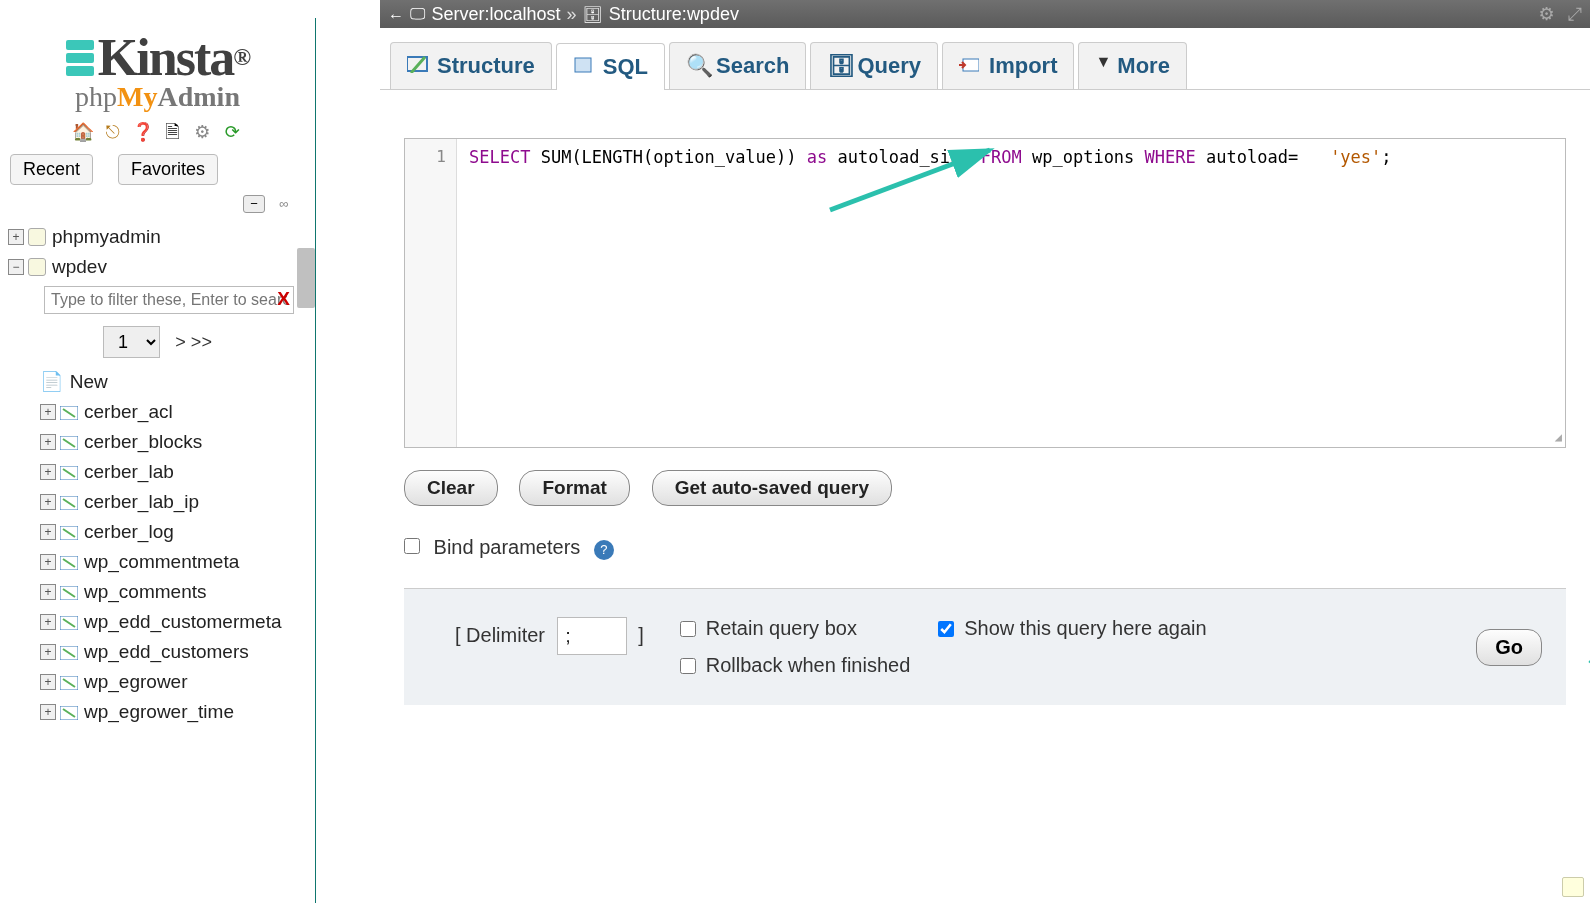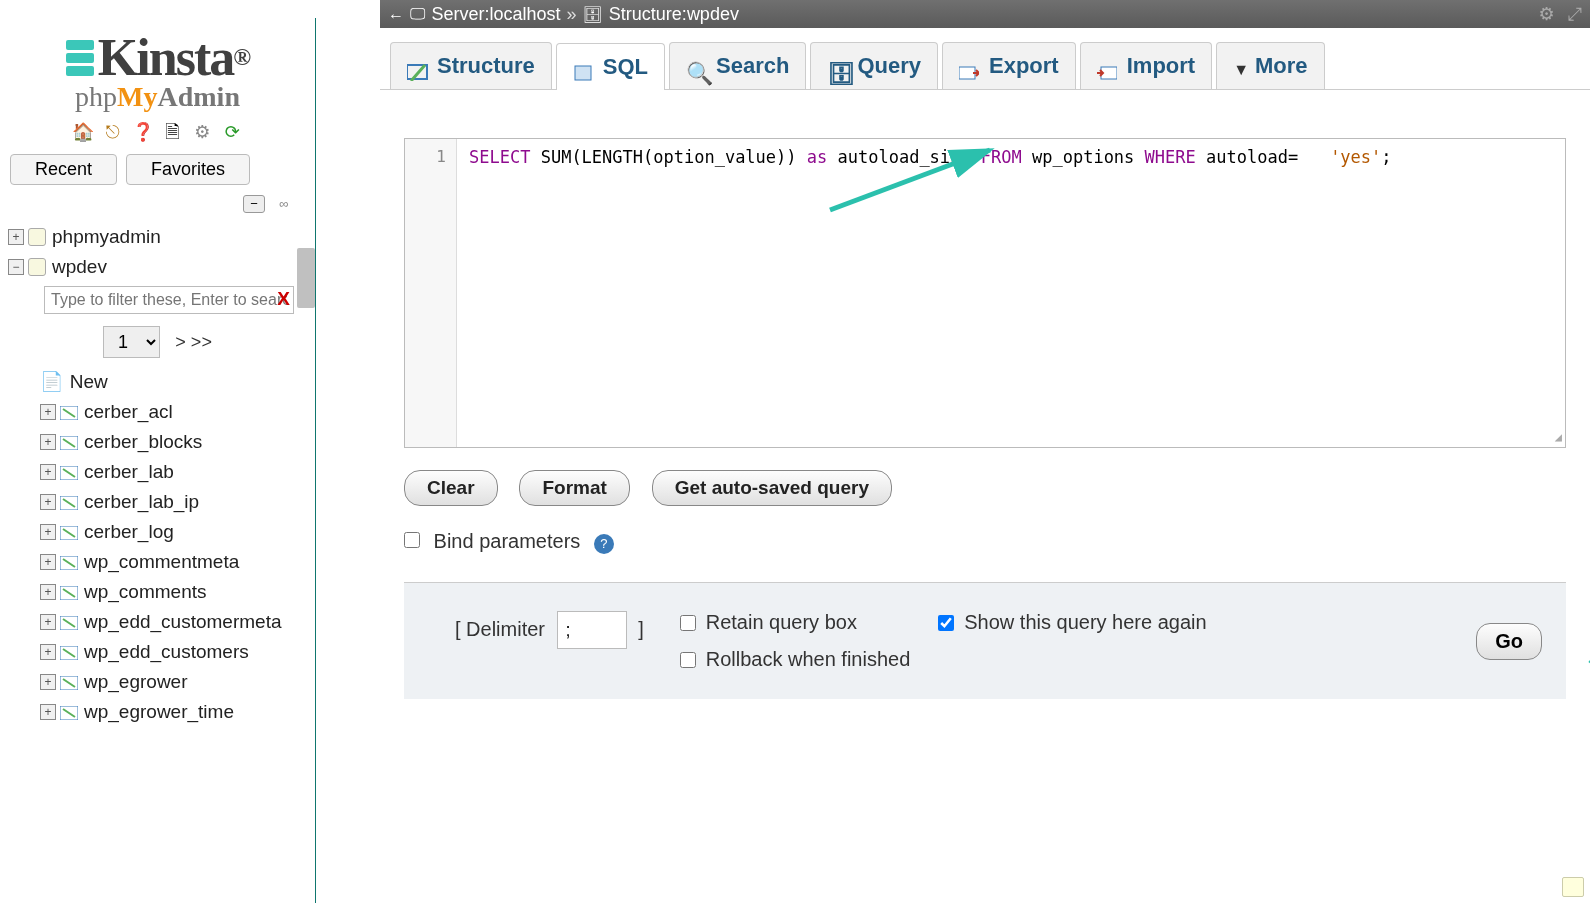--- a/index.html
+++ b/index.html
@@ -33,21 +33,21 @@
 .logo-area { text-align: center; padding: 10px 0 6px; }
 .kinsta-logo { font-family: Georgia, serif; font-size: 52px; font-weight: bold; color: #404040; letter-spacing: -2px; display: flex; align-items: center; justify-content: center;}
 .kinsta-bars { display:inline-block; vertical-align:middle; margin-right:4px;}
 .kinsta-bars div { width:28px; height:10px; background:#3bc7b9; margin:3px 0; border-radius:2px;}
 .pma-logo { font-family: Georgia, serif; font-size: 28px; color:#777; text-align:center; margin-top:-6px;}
 .pma-logo .my { color:#f29111; font-weight:bold;}
 .pma-logo .admin { color:#777; font-weight:bold;}
 .toolbar-icons { text-align:center; margin-top:6px;}
 .toolbar-icons span { display:inline-block; width:20px; height:20px; margin:0 3px; font-size:18px; cursor:pointer;}
 .nav-buttons { text-align:left; padding:6px 10px; font-size:18px; color:#333;}
-.nav-buttons button { background:#f5f5f5; border:1px solid #bbb; border-radius:4px; padding:4px 24px; font-size:18px; margin-right:4px; cursor:pointer;}
+.nav-buttons button { background:#f5f5f5; border:1px solid #bbb; border-radius:4px; padding:4px 12px; font-size:18px; margin-right:20px; cursor:pointer;}
 .link-row { text-align:right; padding:4px 20px;}
 .link-icon { display:inline-block; width:22px; height:18px; border:1px solid #999; border-radius:3px; margin-left:4px; background:#eee; font-size:13px; text-align:center; line-height:16px;}
 .tree { padding: 4px 8px 0 8px; font-size: 19px; color:#222;}
 .tree-row { display:flex; align-items:center; padding:4px 0; cursor:pointer; white-space:nowrap;}
 .exp-icon { width:16px; height:16px; border:1px solid #888; background:#f0f0f0; display:inline-flex; align-items:center; justify-content:center; font-size:12px; margin-right:4px; color:#555;}
 .db-icon { display:inline-block; width:18px; height:18px; border:1px solid #aaa; border-radius:3px; background:#f8f8e0; margin-right:6px;}
 .tbl-icon { display:inline-block; margin-right:6px;}
 .tbl-icon svg { vertical-align:middle;}
 .filter-input { width: 250px; margin:4px 0 4px 36px; border:1px solid #bbb; padding:4px 6px; font-size:16px; color:#999;}
 .filter-x { color:#c00; font-weight:bold; margin-left:-22px; position:relative;}
@@ -71,39 +71,39 @@
   display:flex;
   align-items:center;
   padding:0 8px;
   font-size:18px;
 }
 .breadcrumb-bar .bc-icon { margin-right:6px; font-size:16px;}
 .breadcrumb-bar .sep { margin:0 6px; color:#ddd;}
 .breadcrumb-right { margin-left:auto; color:#aaa;}
 .breadcrumb-right span { margin-left:8px; cursor:pointer;}
 .tabs { display:flex; border-bottom:1px solid #ccc; padding:0 8px; background: #fff; height:62px; align-items: flex-end;}
-.tab { display:flex; align-items:flex-end; padding:10px 16px; margin:4px 2px 0; border:1px solid #ccc; border-bottom:none; border-radius:4px 4px 0 0; background:#f2f2f2; font-size:22px; font-weight:bold; color:#235a81; cursor:pointer;}
+.tab { display:flex; align-items:flex-start; padding:10px 16px; margin:4px 2px 0; border:1px solid #ccc; border-bottom:none; border-radius:4px 4px 0 0; background:#f2f2f2; font-size:22px; font-weight:bold; color:#235a81; cursor:pointer;}
 .tab.active { background:#fff; position:relative; top:1px;}
 .tab .tab-icn { width:22px; height:18px; margin-right:8px; display:inline-block;}
 .tab-more-dd { font-size:16px; margin-right:6px; color:#333;}
 
 .content-pad { padding: 20px 24px; position:relative;}
 .query-label-box { display:inline-block; background:#fff; border:1px solid #bbb; border-radius:6px; padding:10px 20px; font-size:21px; font-weight:bold; box-shadow:0 3px 5px rgba(0,0,0,0.15); position:relative; top:-2px;}
 .query-label-box .dbname { color:#235a81;}
 .help-q { display:inline-block; width:20px; height:20px; border-radius:10px; background:#3a7ab8; color:#fff; font-size:13px; text-align:center; line-height:20px; margin-left:8px; font-weight:normal;}
 .editor-box { border:1px solid #bbb; margin-top:28px; background:#fff; display:flex; height:310px;}
 .gutter { width:52px; background:#f7f7f7; border-right:1px solid #ddd; text-align:right; padding:8px 10px 0 0; color:#888; font-family:monospace; font-size:16px;}
 .code-area { flex:1; padding:8px 12px; font-family:monospace; font-size:17px; position:relative;}
 .code-area .kw { color:#8e0b8e;}
 .code-area .lit { color:#b35800;margin-left:32px;}
 .resize-handle { position:absolute; right:3px; bottom:3px; font-size:12px; color:#aaa;}
 
 .btn-row { margin-top:22px;}
 .round-btn { background:linear-gradient(#fdfdfd,#e0e0e0); border:1px solid #888; border-radius:16px; padding:6px 22px; font-size:19px; font-weight:bold; color:#222; cursor:pointer; margin-right:18px;}
-.chk-row { margin-top:24px; font-size:20px; color:#333;}
+.chk-row { margin-top:30px; font-size:20px; color:#333;}
 .chk-row input { width:16px; height:16px; margin-right:8px;}
 
 .lower-panel { background:#eef1f4; border-top:1px solid #ccc; margin-top:28px; padding:28px 24px; display:flex; align-items:flex-start;}
 .lower-left { font-size:20px; color:#333;margin-left:27px;}
 .delim-in { width:70px; height:38px; border:1px solid #bbb; padding:4px 8px; font-size:18px; margin:0 6px;}
 .chk-grid { margin-left:36px; display:grid; grid-template-columns: auto auto; column-gap: 28px; row-gap: 14px; font-size:20px; color:#333;}
 .chk-grid label { display:flex; align-items:center;}
 .chk-grid input { width:16px; height:16px; margin-right:10px;}
 .go-wrap { margin-left:auto; align-self:center;}
 .go-btn { background:linear-gradient(#fdfdfd,#e0e0e0); border:1px solid #888; border-radius:14px; padding:6px 18px; font-size:20px; font-weight:bold; cursor:pointer;}
@@ -295,27 +295,20 @@
           </svg></span>
         <span>SQL</span>
       </div>
     <div class="tab">
         <span class="tab-icn">🔍</span>
         <span>Search</span>
       </div>
     <div class="tab">
         <span class="tab-icn">🗄</span>
         <span>Query</span>
-      </div>
-    <div class="tab">
-        <span class="tab-icn"><svg width="20" height="16">
-            <rect x="0" y="2" width="16" height="12" fill="#fff" stroke="#3a7ab8"></rect>
-            <path d="M14 8 L20 8 M17 5 L20 8 L17 11" stroke="#c0392b" stroke-width="2" fill="none"></path>
-          </svg></span>
-        <span>Export</span>
       </div>
     <div class="tab">
         <span class="tab-icn"><svg width="20" height="16">
             <rect x="4" y="2" width="16" height="12" fill="#fff" stroke="#3a7ab8"></rect>
             <path d="M0 8 L6 8 M3 5 L6 8 L3 11" stroke="#c0392b" stroke-width="2" fill="none"></path>
           </svg></span>
         <span>Import</span>
       </div>
     <div class="tab">
         <span class="tab-more-dd">▼</span>

